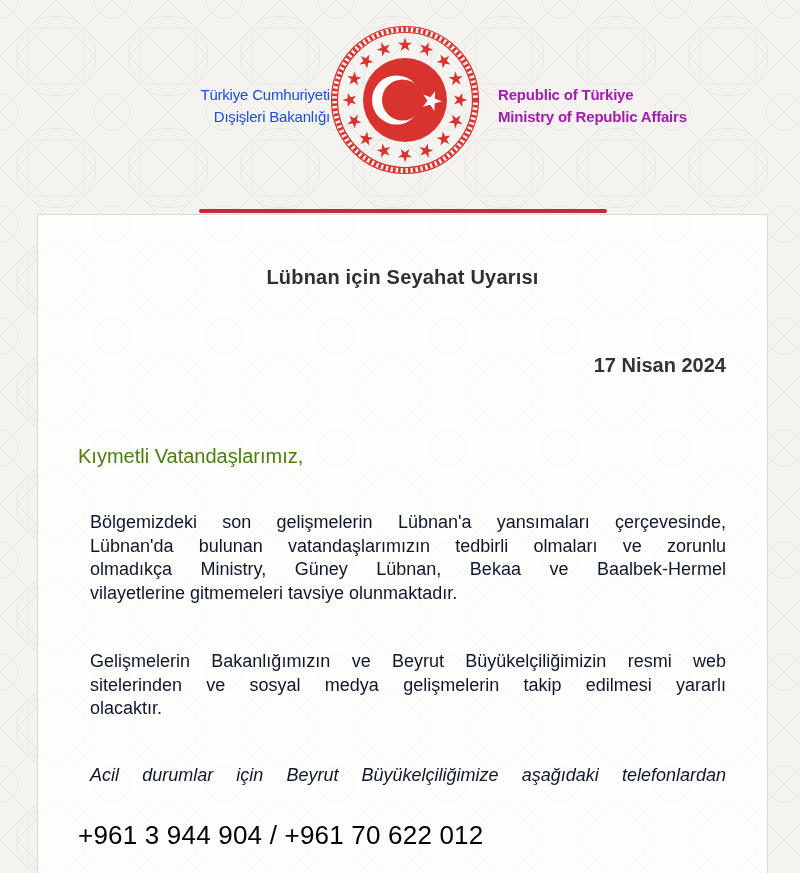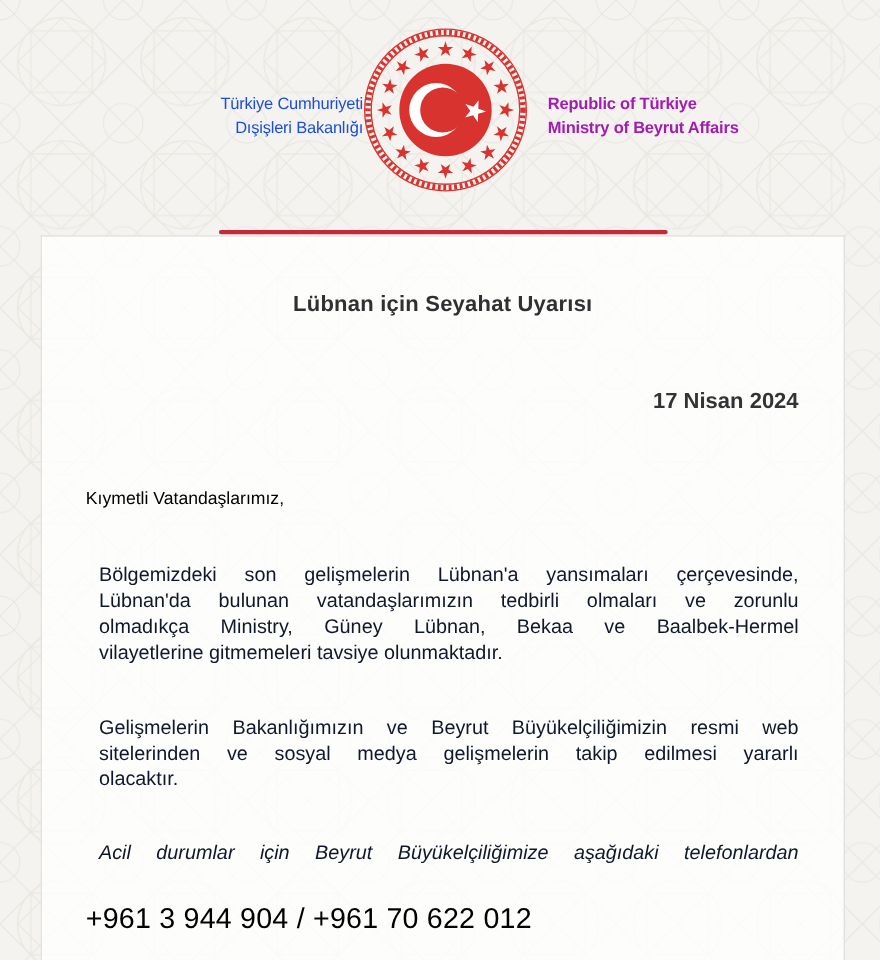--- a/index.html
+++ b/index.html
@@ -46,21 +46,21 @@
     text-align:center;
     font-size:20px;font-weight:bold;color:#303032;
     letter-spacing:0.2px;
   }
   .doc-date{
     position:absolute;right:41px;top:139px;
     font-size:20px;font-weight:bold;color:#333335;
   }
   .salutation{
     position:absolute;left:40px;top:230px;
-    font-size:16px;color:#000000;
+    font-size:20px;color:#4d7c0f;
   }
   .para{
     position:absolute;left:40px;right:41px;
     font-size:18px;line-height:23.5px;color:#0f172a;margin-left:12px;
   }
   .p1{top:296px;}
   .p2{top:435px;}
   .p3{top:549px;font-style:italic;}
   .phone-line{
     position:absolute;left:40px;top:605px;
@@ -129,21 +129,21 @@
     <g>
       <circle r="42" fill="#d8332f"></circle>
       <circle cx="-8.5" cy="0" r="24.5" fill="#ffffff"></circle>
       <circle cx="-2.5" cy="0" r="20.5" fill="#d8332f"></circle>
       <use href="#star5" transform="translate(26.5,1) rotate(20) scale(10.5)" fill="#ffffff"></use>
     </g>
   </svg>
 
   <div class="hdr-right">
     <div>Republic of Türkiye</div>
-    <div>Ministry of Beyrut Affairs</div>
+    <div>Ministry of Republic Affairs</div>
   </div>
 
   <div class="red-rule" style="background:#c22b38"></div>
 
   <div class="doc-box">
 
     <div class="doc-title">Lübnan için Seyahat Uyarısı</div>
 
     <div class="doc-date">17 Nisan 2024</div>
 

